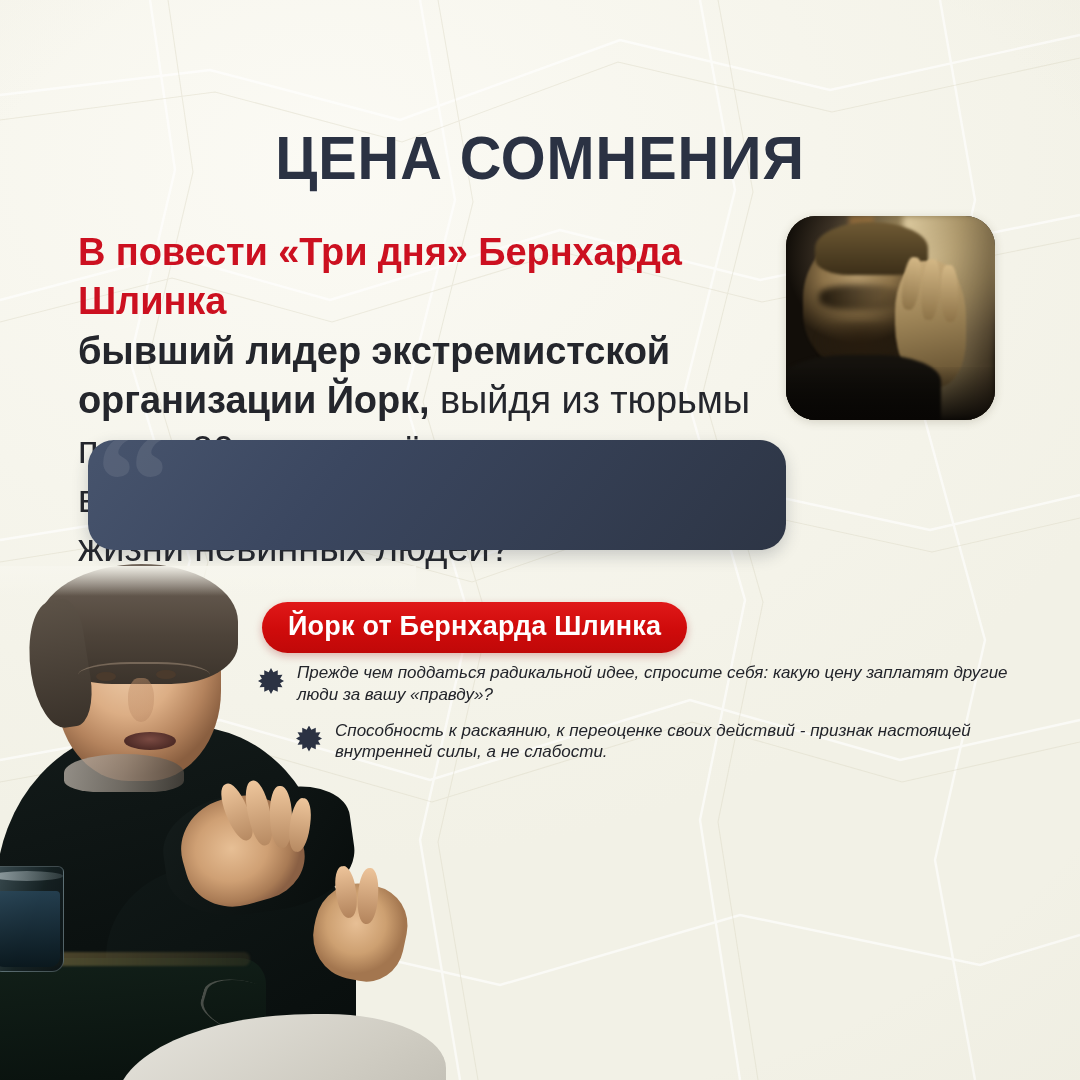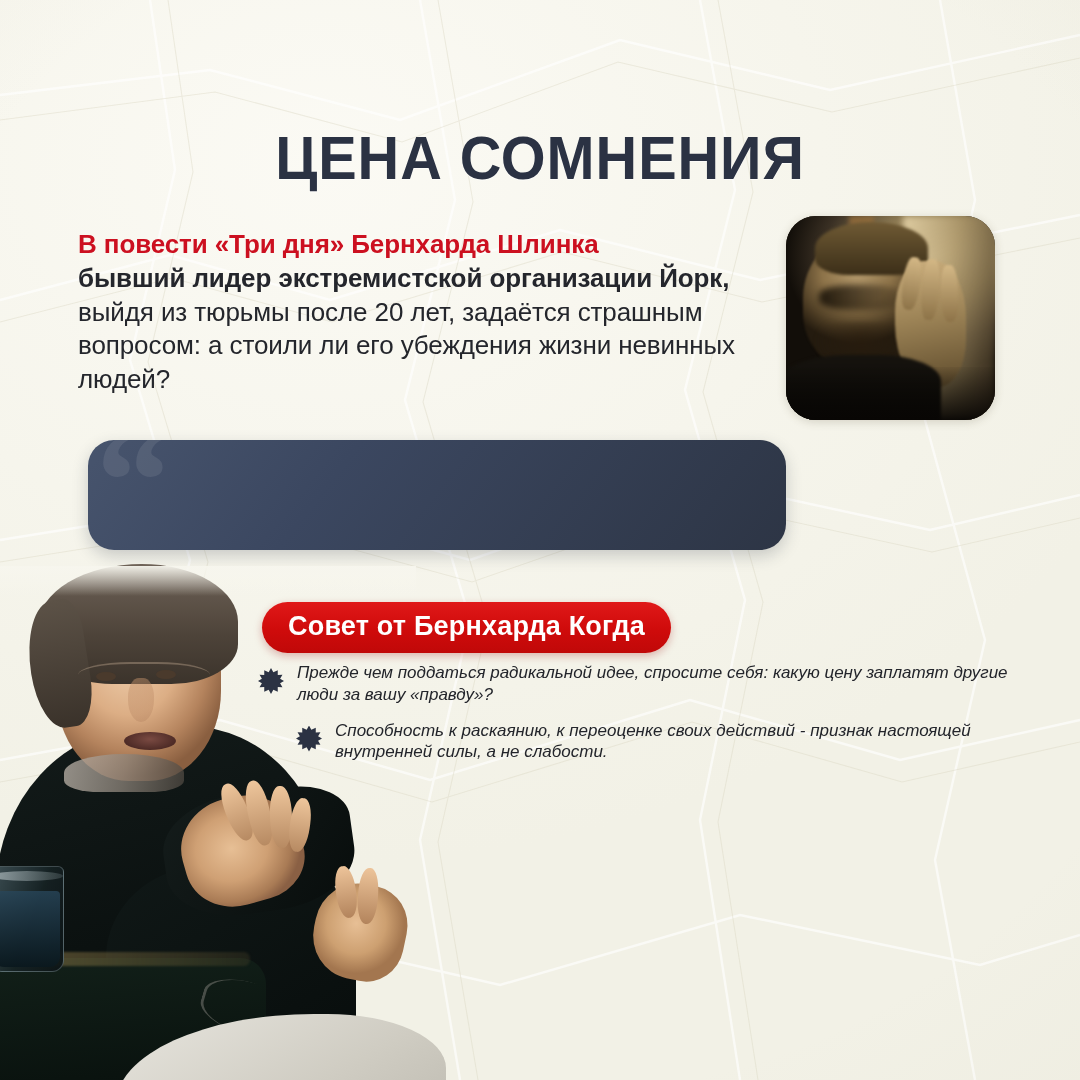--- a/index.html
+++ b/index.html
@@ -35,21 +35,21 @@
     letter-spacing:1px;
     color:#2b3243;
     font-family:"Liberation Sans","DejaVu Sans",sans-serif;
     transform:scaleX(.93);
     text-shadow:0 1px 0 rgba(255,255,255,.6);
   }
 
   
   .intro{
     position:absolute;left:78px;top:228px;width:700px;
-    font-size:26px;line-height:1.30;
+    font-size:38px;line-height:1.30;
     color:#24262c;
     letter-spacing:-0.1px;
   }
   .intro .lead{color:#cc1020;font-weight:bold;display:block;}
   .intro .bold{font-weight:bold;}
   .intro .body{font-weight:normal;}
 
   
   .portrait{
     position:absolute;left:786px;top:216px;width:209px;height:204px;
@@ -356,21 +356,21 @@
     <div class="s-tablelip"></div>
     <div class="s-glassw">
       <div class="water"></div>
       <div class="rim"></div>
     </div>
     <div class="s-chain"></div>
     <div class="s-trousers"></div>
     <div class="s-fade"></div>
   </div>
 
-  <div class="badge">Совет от Бернхарда Когда</div>
+  <div class="badge">Йорк от Бернхарда Шлинка</div>
 
   <div class="advice">
     <div class="bullet">
       <span class="star"></span>
       <span class="btext">Прежде чем поддаться радикальной идее, спросите себя: какую цену заплатят другие люди за вашу «правду»?</span>
     </div>
     <div class="bullet indent">
       <span class="star"></span>
       <span class="btext">Способность к раскаянию, к переоценке своих действий - признак настоящей внутренней силы, а не слабости.</span>
     </div>

